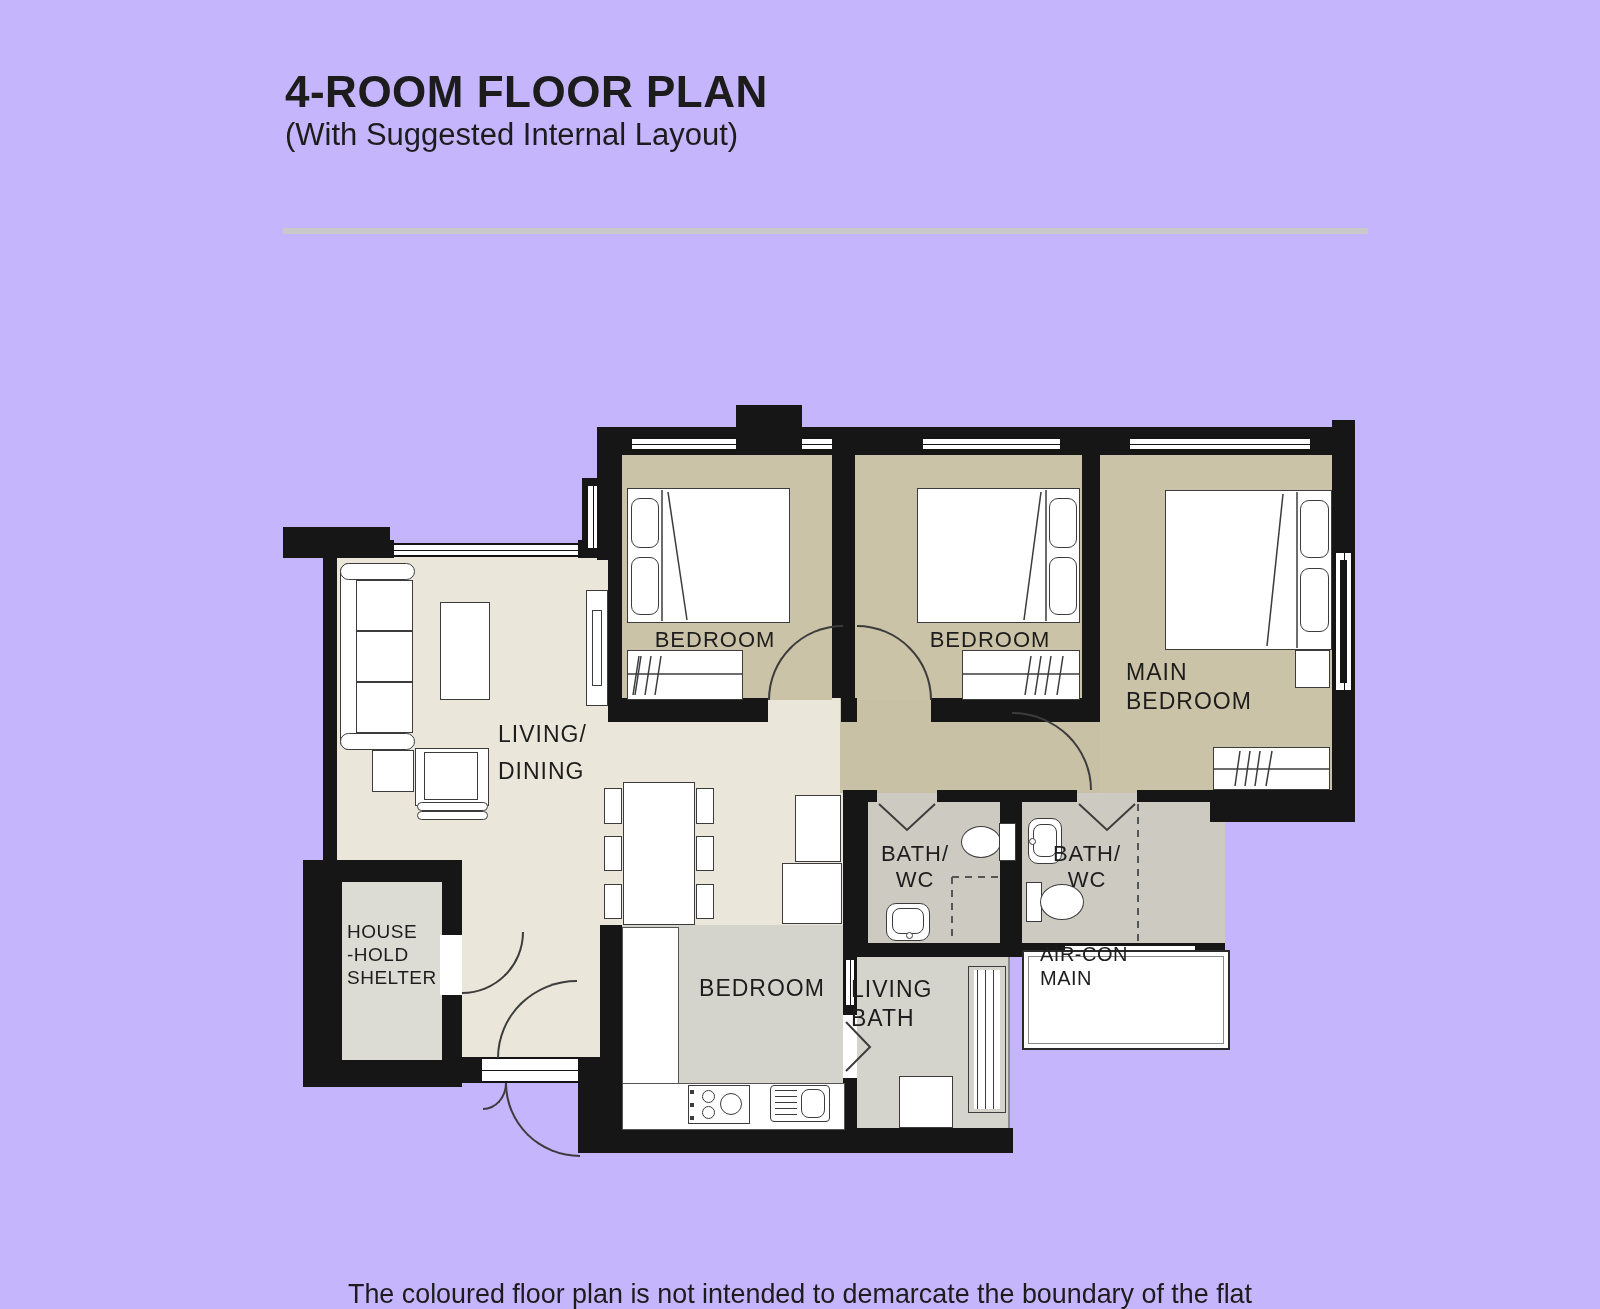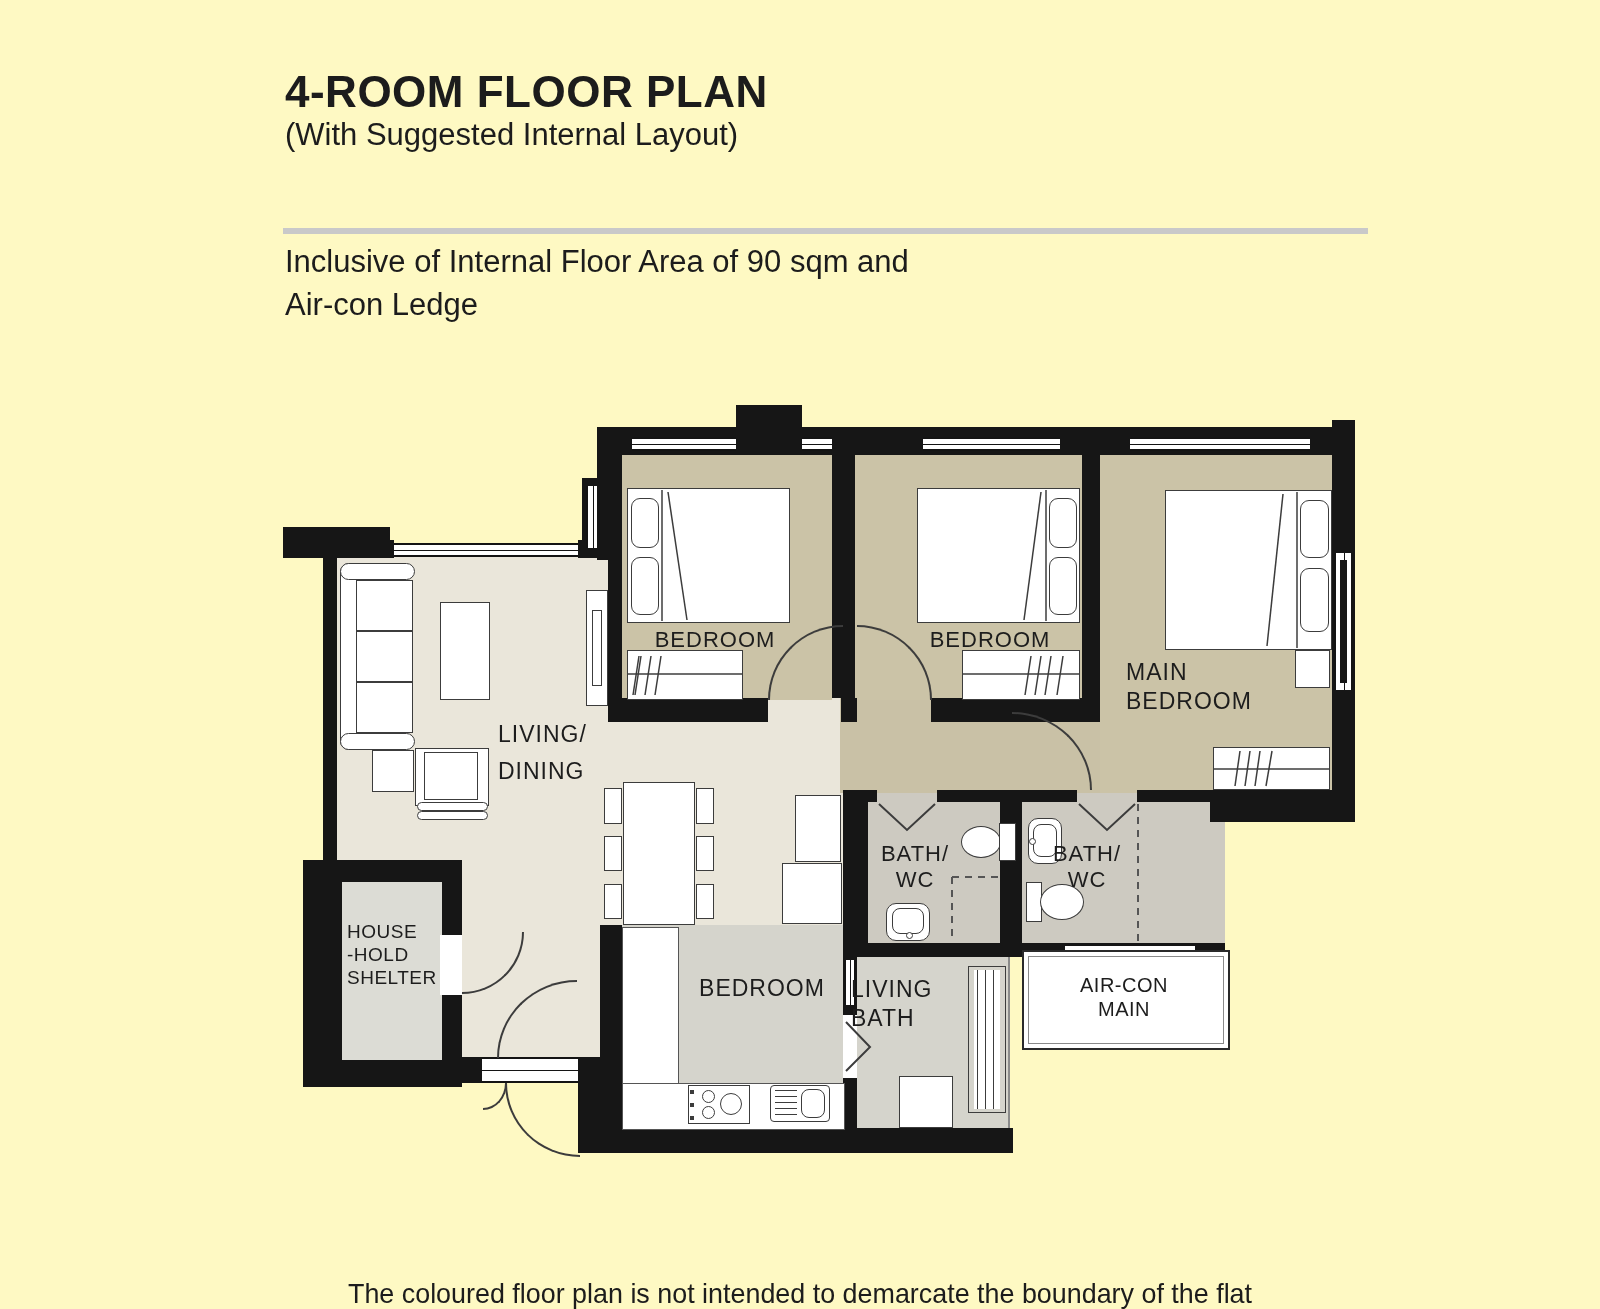--- a/index.html
+++ b/index.html
@@ -1,16 +1,16 @@
 <!DOCTYPE html>
 <html><head>
 <meta charset="utf-8">
 <style>
   html,body{margin:0;padding:0;background:#fff;}
-  #stage{position:relative;width:1600px;height:1309px;background:#fef9c3;overflow:hidden;
+  #stage{position:relative;width:1600px;height:1309px;background:#c4b5fd;overflow:hidden;
          font-family:"Liberation Sans", sans-serif;color:#1c1c1c;}
   .abs{position:absolute;}
   .wall{position:absolute;background:var(--wall);}
   .flr{position:absolute;}
   .fur{position:absolute;background:#fff;border:1.5px solid #3c3c3c;box-sizing:border-box;}
   .lbl{position:absolute;font-size:22px;letter-spacing:1px;line-height:26px;white-space:nowrap;color:#1d1d1d;}
   .win-h{position:absolute;background:#fff;border-top:2px solid #141414;border-bottom:2px solid #141414;box-sizing:border-box;}
   .win-h::after{content:"";position:absolute;left:0;right:0;top:50%;height:1px;background:#141414;}
   .win-v{position:absolute;background:#fff;border-left:2px solid #141414;border-right:2px solid #141414;box-sizing:border-box;}
   .win-v::after{content:"";position:absolute;top:0;bottom:0;left:50%;width:1px;background:#141414;}
@@ -40,24 +40,20 @@
 </head>
 <body>
 
 <div id="stage" style="--wall: #161616; --bedroom: #cbc3a7; --living: #eae6da; --corridor: #c9c1a6; --kitchen: #d5d4cc; --bath: #cdcac1; --shelter: #dcdcd5; --rule: #c9c9c9;">
 
   <div id="header">
     <div id="title">4-ROOM FLOOR PLAN</div>
     <div id="subtitle">(With Suggested Internal Layout)</div>
   </div>
   <div id="rule"></div>
-  <div id="notes">
-    <div>Inclusive of Internal Floor Area of 90 sqm and</div>
-    <div>Air-con Ledge</div>
-  </div>
 
   <div class="flr" style="left:337px;top:557px;width:285px;height:500px;background:var(--living);"></div>
   <div class="flr" style="left:622px;top:698px;width:223px;height:229px;background:var(--living);"></div>
   <div class="flr" style="left:840px;top:698px;width:260px;height:95px;background:var(--corridor);"></div>
   <div class="flr" style="left:622px;top:455px;width:210px;height:245px;background:var(--bedroom);"></div>
   <div class="flr" style="left:855px;top:455px;width:227px;height:245px;background:var(--bedroom);"></div>
   <div class="flr" style="left:1100px;top:455px;width:232px;height:340px;background:var(--bedroom);"></div>
   <div class="flr" style="left:843px;top:793px;width:179px;height:150px;background:var(--bath);"></div>
   <div class="flr" style="left:1022px;top:793px;width:203px;height:150px;background:var(--bath);"></div>
   <div class="flr" style="left:622px;top:925px;width:221px;height:203px;background:var(--kitchen);"></div>
@@ -242,19 +238,19 @@
     <div>BATH</div>
   </div>
   <div class="lbl" style="left:868px;top:841px;width:94px;text-align:center;font-size:22px;line-height:26px;">
     <div>BATH/</div>
     <div>WC</div>
   </div>
   <div class="lbl" style="left:1028px;top:841px;width:118px;text-align:center;font-size:22px;line-height:26px;">
     <div>BATH/</div>
     <div>WC</div>
   </div>
-  <div class="lbl" style="left:1040px;top:973px;width:168px;text-align:center;font-size:20px;line-height:24px;letter-spacing:0.5px;">
+  <div class="lbl" style="left:1040px;top:942px;width:168px;text-align:left;font-size:20px;line-height:24px;letter-spacing:0.5px;">
     <div>AIR-CON</div>
     <div>MAIN</div>
   </div>
 
   <div id="footer">The coloured floor plan is not intended to demarcate the boundary of the flat</div>
 </div>
 
 </body></html>

